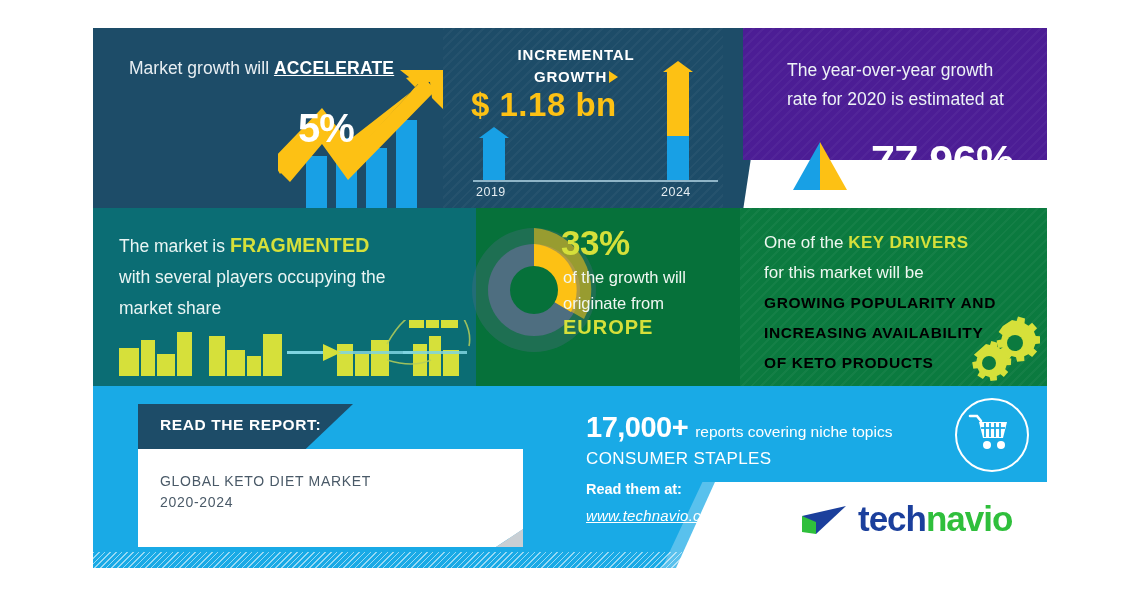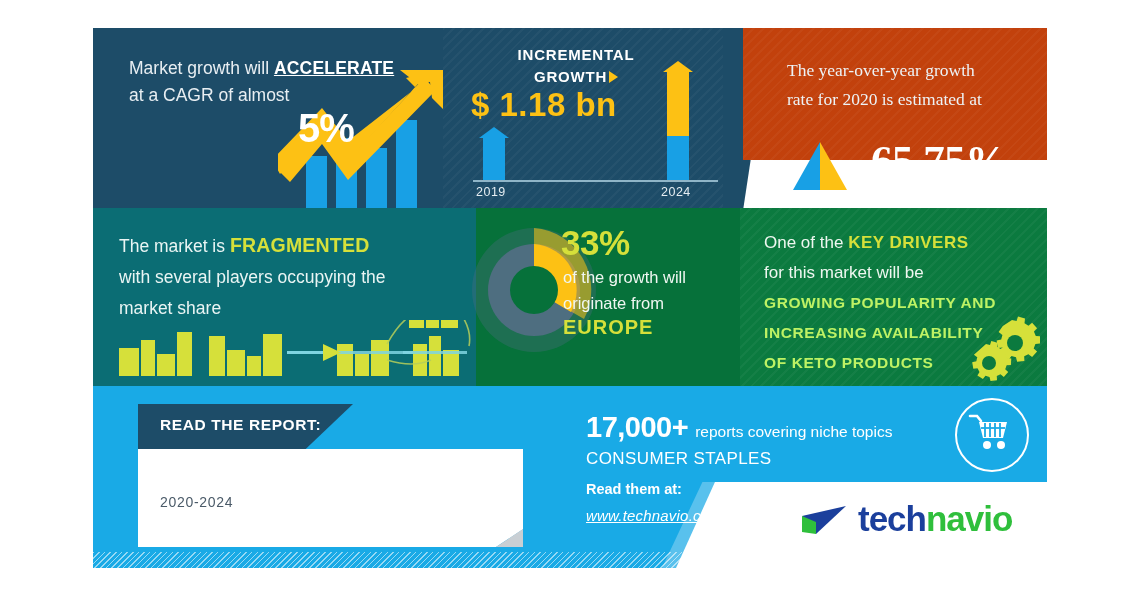--- a/index.html
+++ b/index.html
@@ -6,21 +6,21 @@
   body{width:1140px;height:596px;font-family:"Liberation Sans",sans-serif;overflow:hidden;}
   .canvas{position:relative;width:1140px;height:596px;background:#ffffff;}
   .board{position:absolute;left:93px;top:28px;width:954px;height:540px;overflow:hidden;}
 
   
   .row1{position:absolute;left:0;top:0;width:954px;height:180px;}
   .p1{position:absolute;left:0;top:0;width:350px;height:180px;background:#1d4c68;}
   .p2{position:absolute;left:350px;top:0;width:300px;height:180px;background:#1d4c68;}
   .p2 .hatch,.p3 .hatch{position:absolute;inset:0;
     background-image:repeating-linear-gradient(135deg,rgba(255,255,255,.035) 0 2px,rgba(0,0,0,0) 2px 7px);}
-  .p3{position:absolute;left:650px;top:0;width:304px;height:132px;background:#c2410c;font-family:Liberation Serif, serif;}
+  .p3{position:absolute;left:650px;top:0;width:304px;height:132px;background:#4c1d95;}
   .chev{position:absolute;left:630px;top:0;width:34px;height:180px;background:#1d4c68;
     clip-path:polygon(0 0,60% 0,100% 50%,60% 100%,0 100%);}
   .p1 .hdr{position:absolute;left:36px;top:27px;width:300px;font-size:17.5px;line-height:27px;color:#e8eef2;font-weight:400;}
   .p1 .hdr b{font-weight:700;color:#ffffff;letter-spacing:.2px;text-decoration:underline;}
   .pct5{position:absolute;left:205px;top:78px;font-size:40px;font-weight:700;color:#ffffff;letter-spacing:-1px;}
 
   
   .gchart{position:absolute;left:185px;top:40px;width:175px;height:140px;}
 
   
@@ -54,21 +54,21 @@
   .p4 .hdr4{position:absolute;left:26px;top:22px;width:340px;font-size:17.5px;line-height:31px;color:#eaf5f4;}
   .p4 .hdr4 b{color:#d6e03a;font-weight:700;font-size:19.5px;letter-spacing:.2px;}
 
   .p5 .big33{position:absolute;left:85px;top:15px;font-size:35px;font-weight:700;color:#d6e03a;letter-spacing:-.5px;}
   .p5 .l2{position:absolute;left:87px;top:56px;width:175px;font-size:16.5px;line-height:26px;color:#f0f7f2;}
   .p5 .eu{position:absolute;left:87px;top:108px;font-size:20px;font-weight:700;color:#d6e03a;letter-spacing:1px;}
 
   .p6 .hdr6{position:absolute;left:24px;top:20px;width:268px;font-size:17px;line-height:30px;color:#eef7f0;}
   .p6 .hdr6 b{color:#d6e03a;font-weight:700;letter-spacing:.5px;}
   .p6 .drv{position:absolute;left:24px;top:80px;width:260px;font-size:15.5px;line-height:30px;
-     color:#bef264;font-weight:700;letter-spacing:.6px;}
+     color:#000000;font-weight:700;letter-spacing:.6px;}
 
   
   .row3{position:absolute;left:0;top:358px;width:954px;height:182px;background:#19aae6;}
   .row3 .ftrhatch{position:absolute;left:0;bottom:0;width:954px;height:16px;
     background-image:repeating-linear-gradient(135deg,rgba(255,255,255,.55) 0 1px,rgba(255,255,255,0) 1px 4px);}
   .tag{position:absolute;left:45px;top:18px;width:215px;height:45px;background:#1d4c68;
      clip-path:polygon(0 0,100% 0,78% 100%,0 100%);}
   .tag span{position:absolute;left:22px;top:12px;font-size:15.5px;font-weight:700;color:#ffffff;letter-spacing:.6px;white-space:nowrap;}
   .card{position:absolute;left:45px;top:63px;width:385px;height:98px;background:#ffffff;
      clip-path:polygon(0 0,100% 0,100% 82%,93% 100%,0 100%);box-shadow:0 1px 2px rgba(0,0,0,.12);}
@@ -96,21 +96,20 @@
 <body>
 
 <div class="canvas">
   <div class="board">
 
     <div class="row1">
 
       <div class="p1">
         <div class="hdr">
           <span>Market growth will </span><b>ACCELERATE</b><br>
-          <span>at a CAGR of almost</span>
         </div>
 
         <svg class="gchart" viewBox="0 0 175 140">
           <rect x="28" y="88" width="21" height="52" fill="#18a0e5"></rect>
           <rect x="58" y="70" width="21" height="70" fill="#18a0e5"></rect>
           <rect x="88" y="80" width="21" height="60" fill="#18a0e5"></rect>
           <rect x="118" y="52" width="21" height="88" fill="#18a0e5"></rect>
           <path d="M2 106 L44 62 L70 93 L140 16 L150 26 L151 4 L128 10 L138 20 L70 73 L44 40 L-6 92 Z" fill="#fdc114"></path>
           <path d="M122 2 L168 2 L168 44 L154 30 L152 14 L136 13 Z" fill="#fdc114"></path>
           <path d="M2 104 L44 59 L70 91 L146 10 L158 22 L70 112 L44 76 L12 114 Z" fill="#fdc114"></path>
@@ -140,21 +139,21 @@
       <div class="p3">
         <div class="hatch"></div>
         <div class="hdr3">
           <span>The year-over-year growth</span><br>
           <span>rate for 2020 is estimated at</span>
         </div>
         <svg style="position:absolute;left:48px;top:112px;" width="58" height="52">
           <polygon points="29,2 2,50 29,50" fill="#18a0e5"></polygon>
           <polygon points="29,2 56,50 29,50" fill="#fdc114"></polygon>
         </svg>
-        <div class="pct432">65.75%</div>
+        <div class="pct432">77.96%</div>
       </div>
     </div>
 
     <div class="row2">
 
       <div class="p4">
         <div class="hdr4">
           <span>The market is </span><b>FRAGMENTED</b><br>
           <span>with several players occupying the</span><br>
           <span>market share</span>
@@ -239,21 +238,21 @@
     </div>
 
     <div class="row3">
 
       <div class="tag">
         <span>READ THE REPORT:</span>
       </div>
 
       <div class="card">
         <div class="ttl">
-          <br>
+          <span>GLOBAL KETO DIET MARKET</span><br>
           <span>2020-2024</span>
         </div>
       </div>
       <svg class="foldc" viewBox="0 0 385 98">
         <polygon points="385,80 358,98 385,98" fill="#c9cfd4"></polygon>
       </svg>
 
       <div class="stats">
         <span class="n">17,000+</span><span class="rl">reports covering niche topics</span>
         <div class="cat">CONSUMER STAPLES</div>

